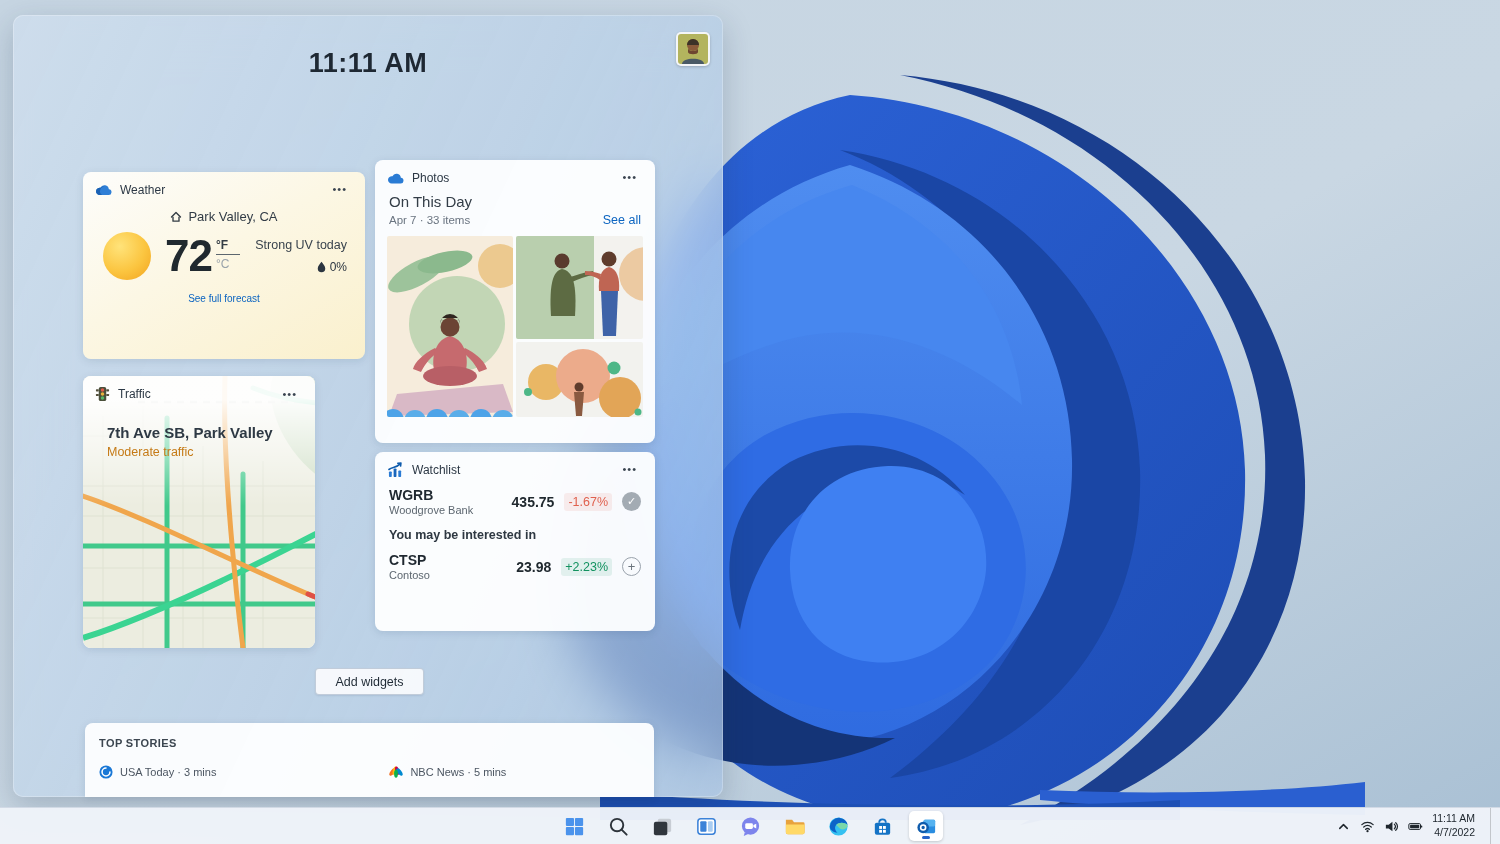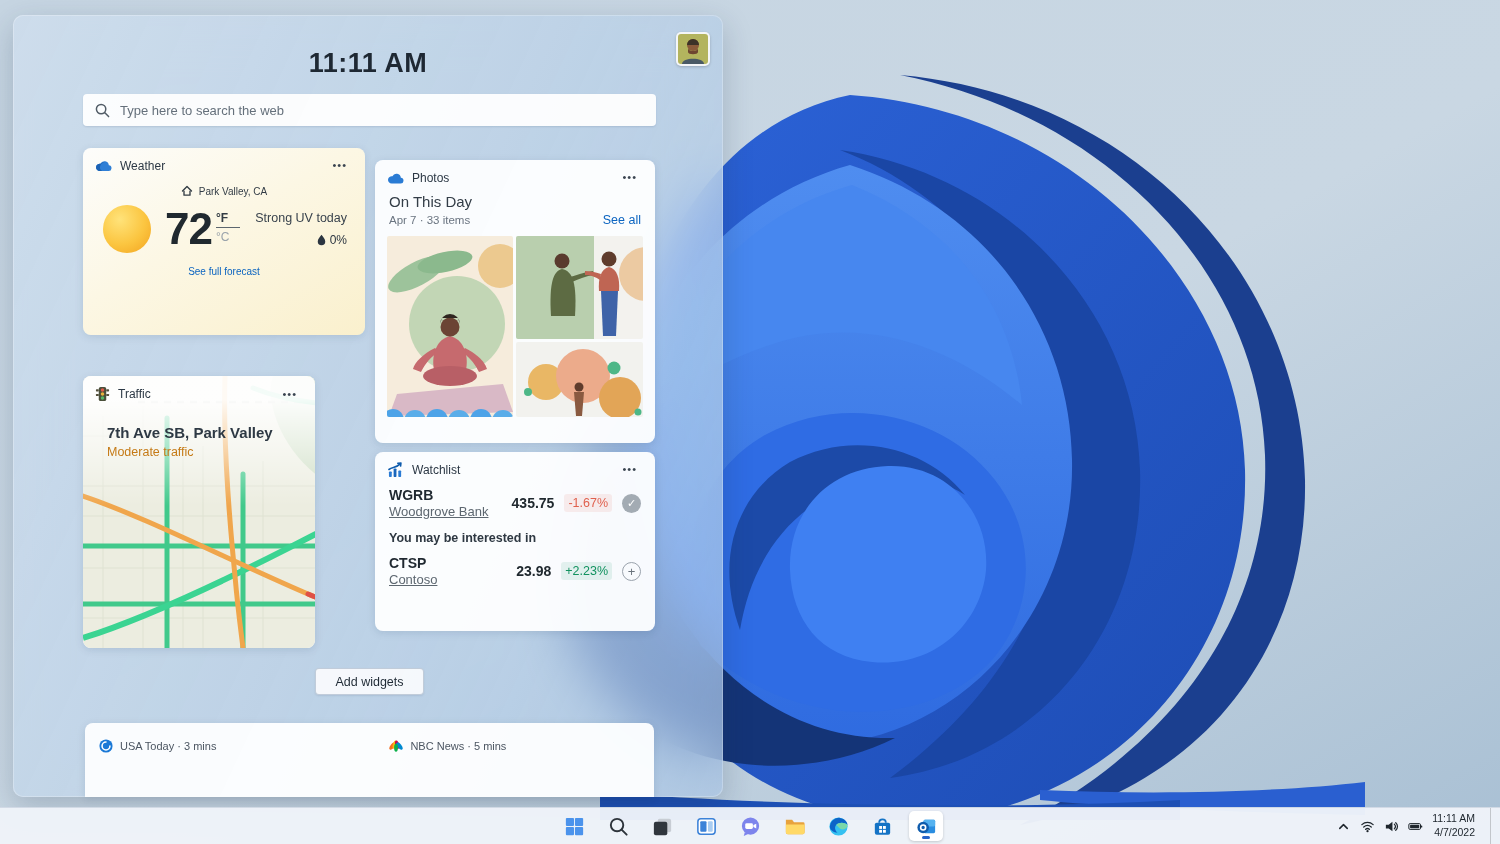--- a/index.html
+++ b/index.html
@@ -49,24 +49,24 @@
   .card-header {
     display:flex; align-items:center; gap:8px; padding:10px 12px 0 12px;
     font-size:12px; color:#2c3845; position:relative; z-index:3;
   }
   .menu-btn {
     margin-left:auto; color:#3a4450; font-size:11px; letter-spacing:1px;
     cursor:pointer; padding:2px 6px; border-radius:4px; line-height:1;
   }
 
   
-  #weather-card { left:70px; top:133px; width:282px; height:187px;
+  #weather-card { left:70px; top:157px; width:282px; height:187px;
     background: linear-gradient(150deg, #fdfdfb 0%, #fcf7e4 45%, #faf0cd 100%); }
   .w-location { display:flex; justify-content:center; align-items:center; gap:6px;
-    margin-top:12px; font-size:10px; color:#323c46; }
+    margin-top:12px; font-size:13px; color:#323c46; }
   .w-main { display:flex; align-items:center; padding:8px 18px 0 20px; }
   .w-sun { width:48px; height:48px; border-radius:50%;
     background: radial-gradient(circle at 35% 30%, #ffe37a 0%, #fbc540 55%, #f2a21e 100%);
     margin-right:14px; flex:0 0 auto; }
   .w-temp { display:flex; align-items:flex-start; }
   .w-temp-num { font-size:44px; font-weight:600; color:#20292f; letter-spacing:-1px; line-height:1; }
   .w-units { margin-left:4px; margin-top:4px; font-size:12px; text-align:left; width:24px; }
   .w-unit-f { color:#333c44; font-weight:600; border-bottom:1px solid #5c666e; padding-bottom:2px; }
   .w-unit-c { color:#9aa3ab; padding-top:2px; }
   .w-right { margin-left:auto; text-align:right; font-size:12.5px; color:#39434d; }
@@ -91,21 +91,21 @@
   #traffic-card .fade { position:absolute; left:0; top:0; right:0; height:130px;
     background:linear-gradient(rgba(255,255,255,0.94) 18%, rgba(255,255,255,0.55) 55%, rgba(255,255,255,0) 100%); }
   .t-heading { position:absolute; top:48px; left:24px; font-size:15px; font-weight:600; color:#2e3944; z-index:3; }
   .t-status { position:absolute; top:69px; left:24px; font-size:12.5px; color:#c57a16; z-index:3; }
 
   
   #watchlist-card { left:362px; top:437px; width:280px; height:179px; }
   .s-row { display:grid; grid-template-columns:1fr auto auto auto; gap:10px;
     align-items:center; padding:0 14px; margin-top:10px; }
   .s-symbol { font-size:14px; font-weight:700; color:#1f2830; }
-  .s-name { font-size:13px; color:#5d6770; margin-top:1px;text-decoration:underline; }
+  .s-name { font-size:11px; color:#5d6770; margin-top:1px; }
   .s-price { font-size:14px; font-weight:700; color:#20292f; }
   .s-chg { font-size:12.5px; padding:2px 4px; border-radius:3px; }
   .s-chg.down { color:#e0614e; background:rgba(224,97,78,0.10); }
   .s-chg.up { color:#12925f; background:rgba(18,146,95,0.10); }
   .s-action { width:19px; height:19px; border-radius:50%; cursor:pointer;
     display:flex; align-items:center; justify-content:center; }
   .s-action.check { background:#a3abb3; color:#fff; font-size:11px; }
   .s-action.plus { border:1.5px solid #9aa2ab; color:#6a737c; font-size:13px; line-height:1; }
   .s-interested { padding:12px 14px 0 14px; font-size:12.5px; font-weight:600; color:#2e3842; }
 
@@ -186,27 +186,20 @@
   <div class="avatar">
     <svg viewBox="0 0 30 30">
       <rect width="30" height="30" fill="#b3b45e"></rect>
       <circle cx="15" cy="11" r="6" fill="#8a5a3a"></circle>
       <path d="M15 5 a6 6 0 0 1 6 6 l-12 0 a6 6 0 0 1 6 -6 Z" fill="#3c3228"></path>
       <path d="M10 14 c0 4 10 4 10 0 l0 4 c0 3 -10 3 -10 0 Z" fill="#6e4630"></path>
       <path d="M4 30 c0 -7 22 -7 22 0 Z" fill="#4a5a66"></path>
     </svg>
   </div>
 
-  <div class="searchbar">
-    <svg width="15" height="15" viewBox="0 0 16 16">
-      <circle cx="6.5" cy="6.5" r="5" fill="none" stroke="#515c66" stroke-width="1.6"></circle>
-      <line x1="10.5" y1="10.5" x2="14.5" y2="14.5" stroke="#515c66" stroke-width="1.6" stroke-linecap="round"></line>
-    </svg>
-    <input type="text" placeholder="Type here to search the web" style="">
-  </div>
 
   <div class="card" id="weather-card">
     <div class="card-header">
       <svg width="17" height="13" viewBox="0 0 20 14">
         <path d="M5.5 13.5 a4.3 4.3 0 1 1 .9 -8.5 a5.2 5.2 0 0 1 9.9 1.6 a3.4 3.4 0 0 1 -.7 6.9 Z" fill="#2f7fd6"></path>
         <path d="M5.5 13.5 a4.3 4.3 0 1 1 .9 -8.5 a5.2 5.2 0 0 1 4.9 -1.2 a5.2 5.2 0 0 0 -2.8 9.7 Z" fill="#1b62b4"></path>
       </svg>
       <span>Weather</span>
       <span class="menu-btn">•••</span>
     </div>
@@ -382,20 +375,21 @@
       </div>
       <div class="s-price">23.98</div>
       <div class="s-chg up">+2.23%</div>
       <div class="s-action plus">+</div>
     </div>
   </div>
 
   <div class="add-widgets">Add widgets</div>
 
   <div class="card" id="topstories-card">
+    <div class="ts-header">TOP STORIES</div>
     <div class="ts-row">
       <div class="ts-source">
         <svg width="14" height="14" viewBox="0 0 16 16">
           <circle cx="8" cy="8" r="7.5" fill="#1a78d6"></circle>
           <path d="M8 3.5 a4.5 4.5 0 1 0 4.5 4.5" fill="none" stroke="#fff" stroke-width="1.8" stroke-linecap="round"></path>
         </svg>
         <span>USA Today · 3 mins</span>
       </div>
       <div class="ts-source">
         <svg width="14" height="13" viewBox="0 0 16 15">

